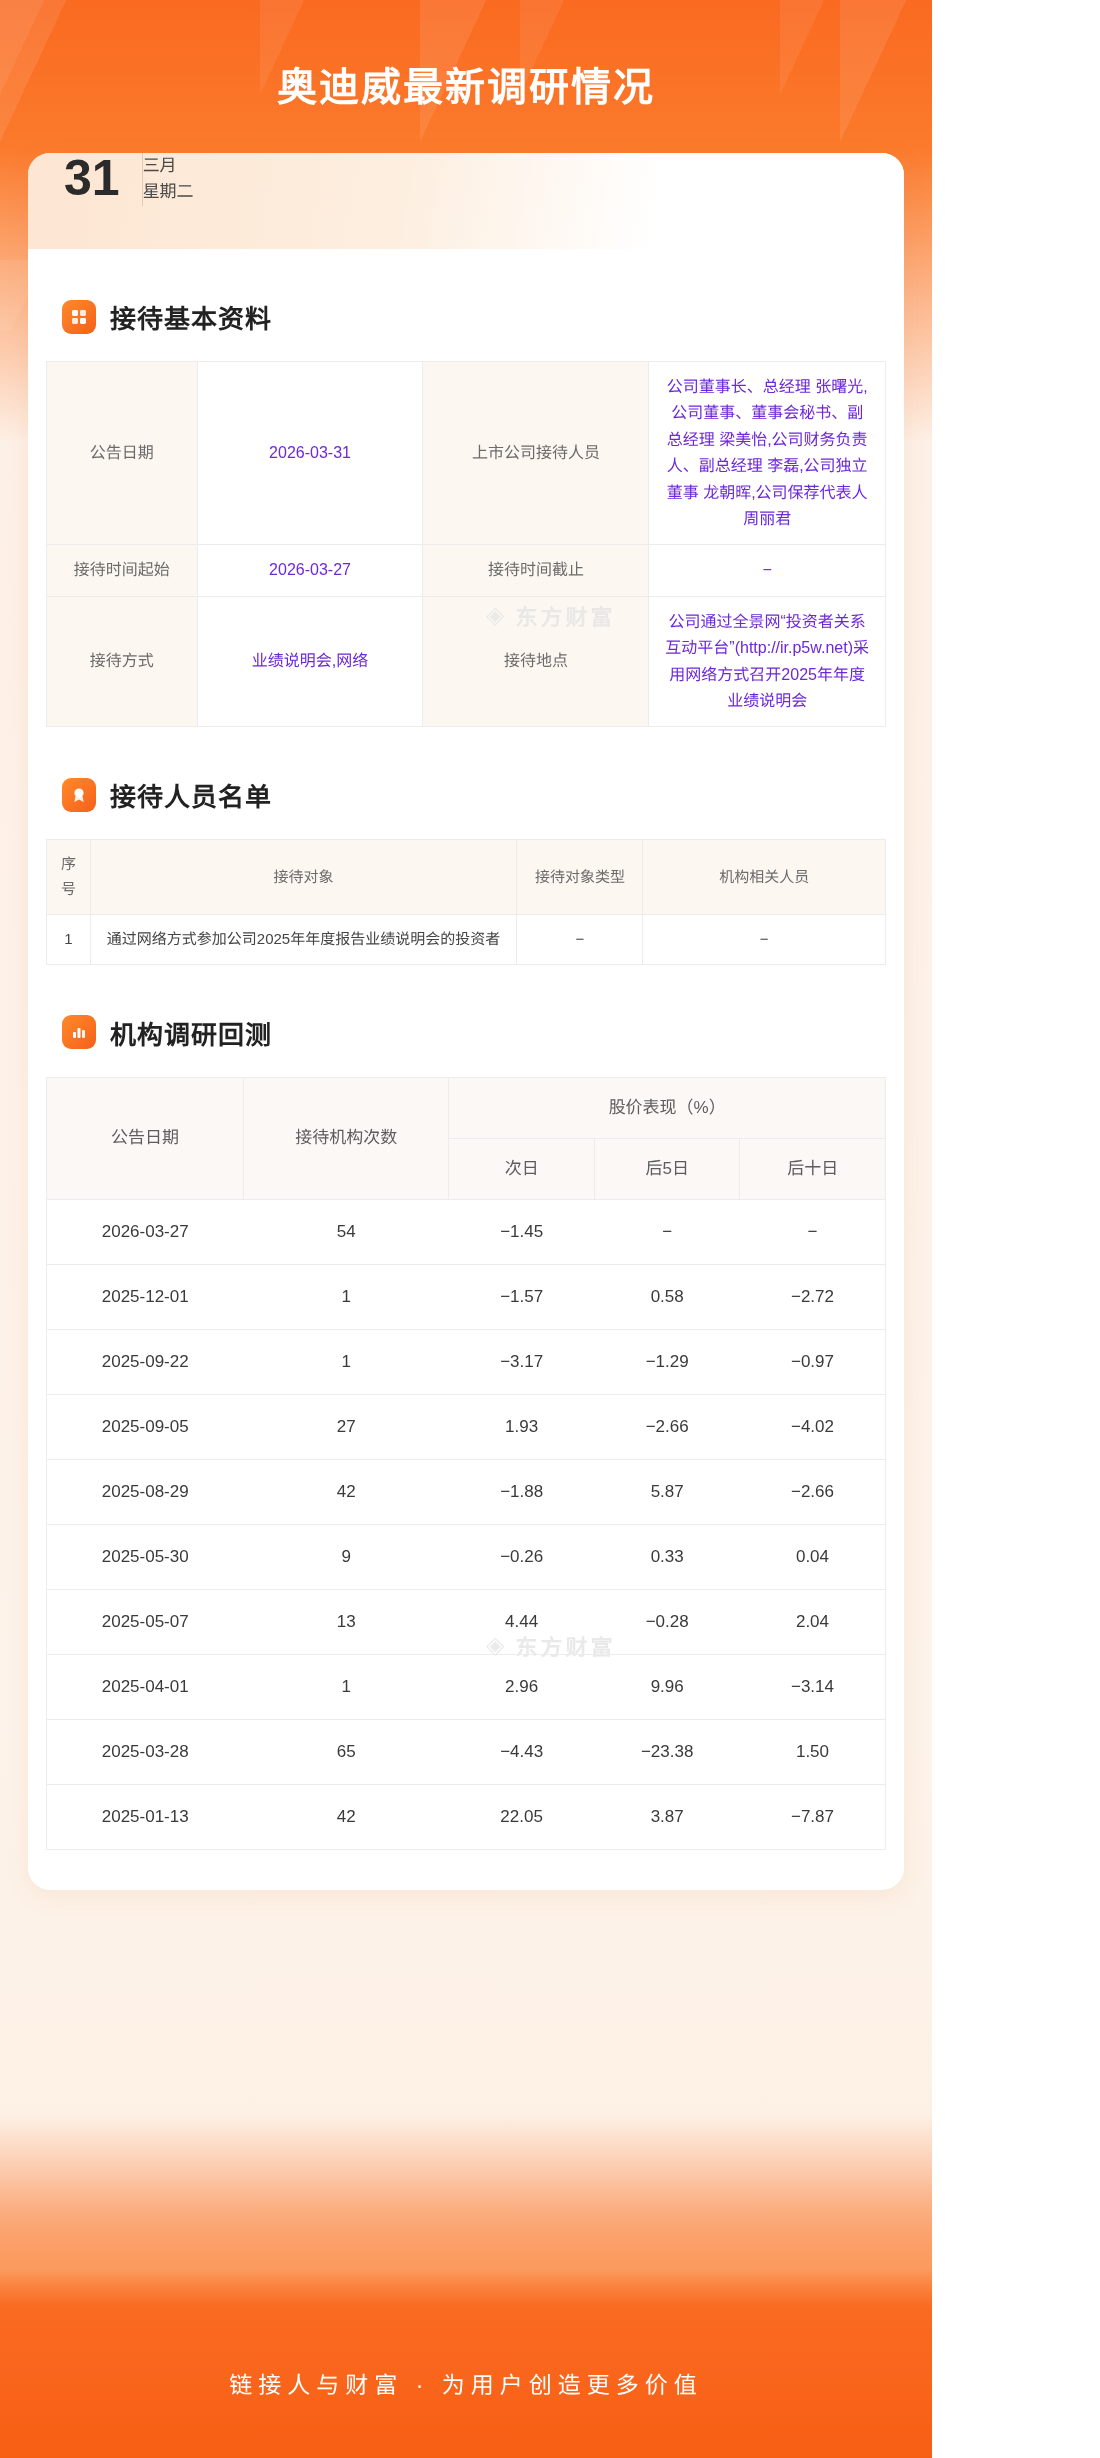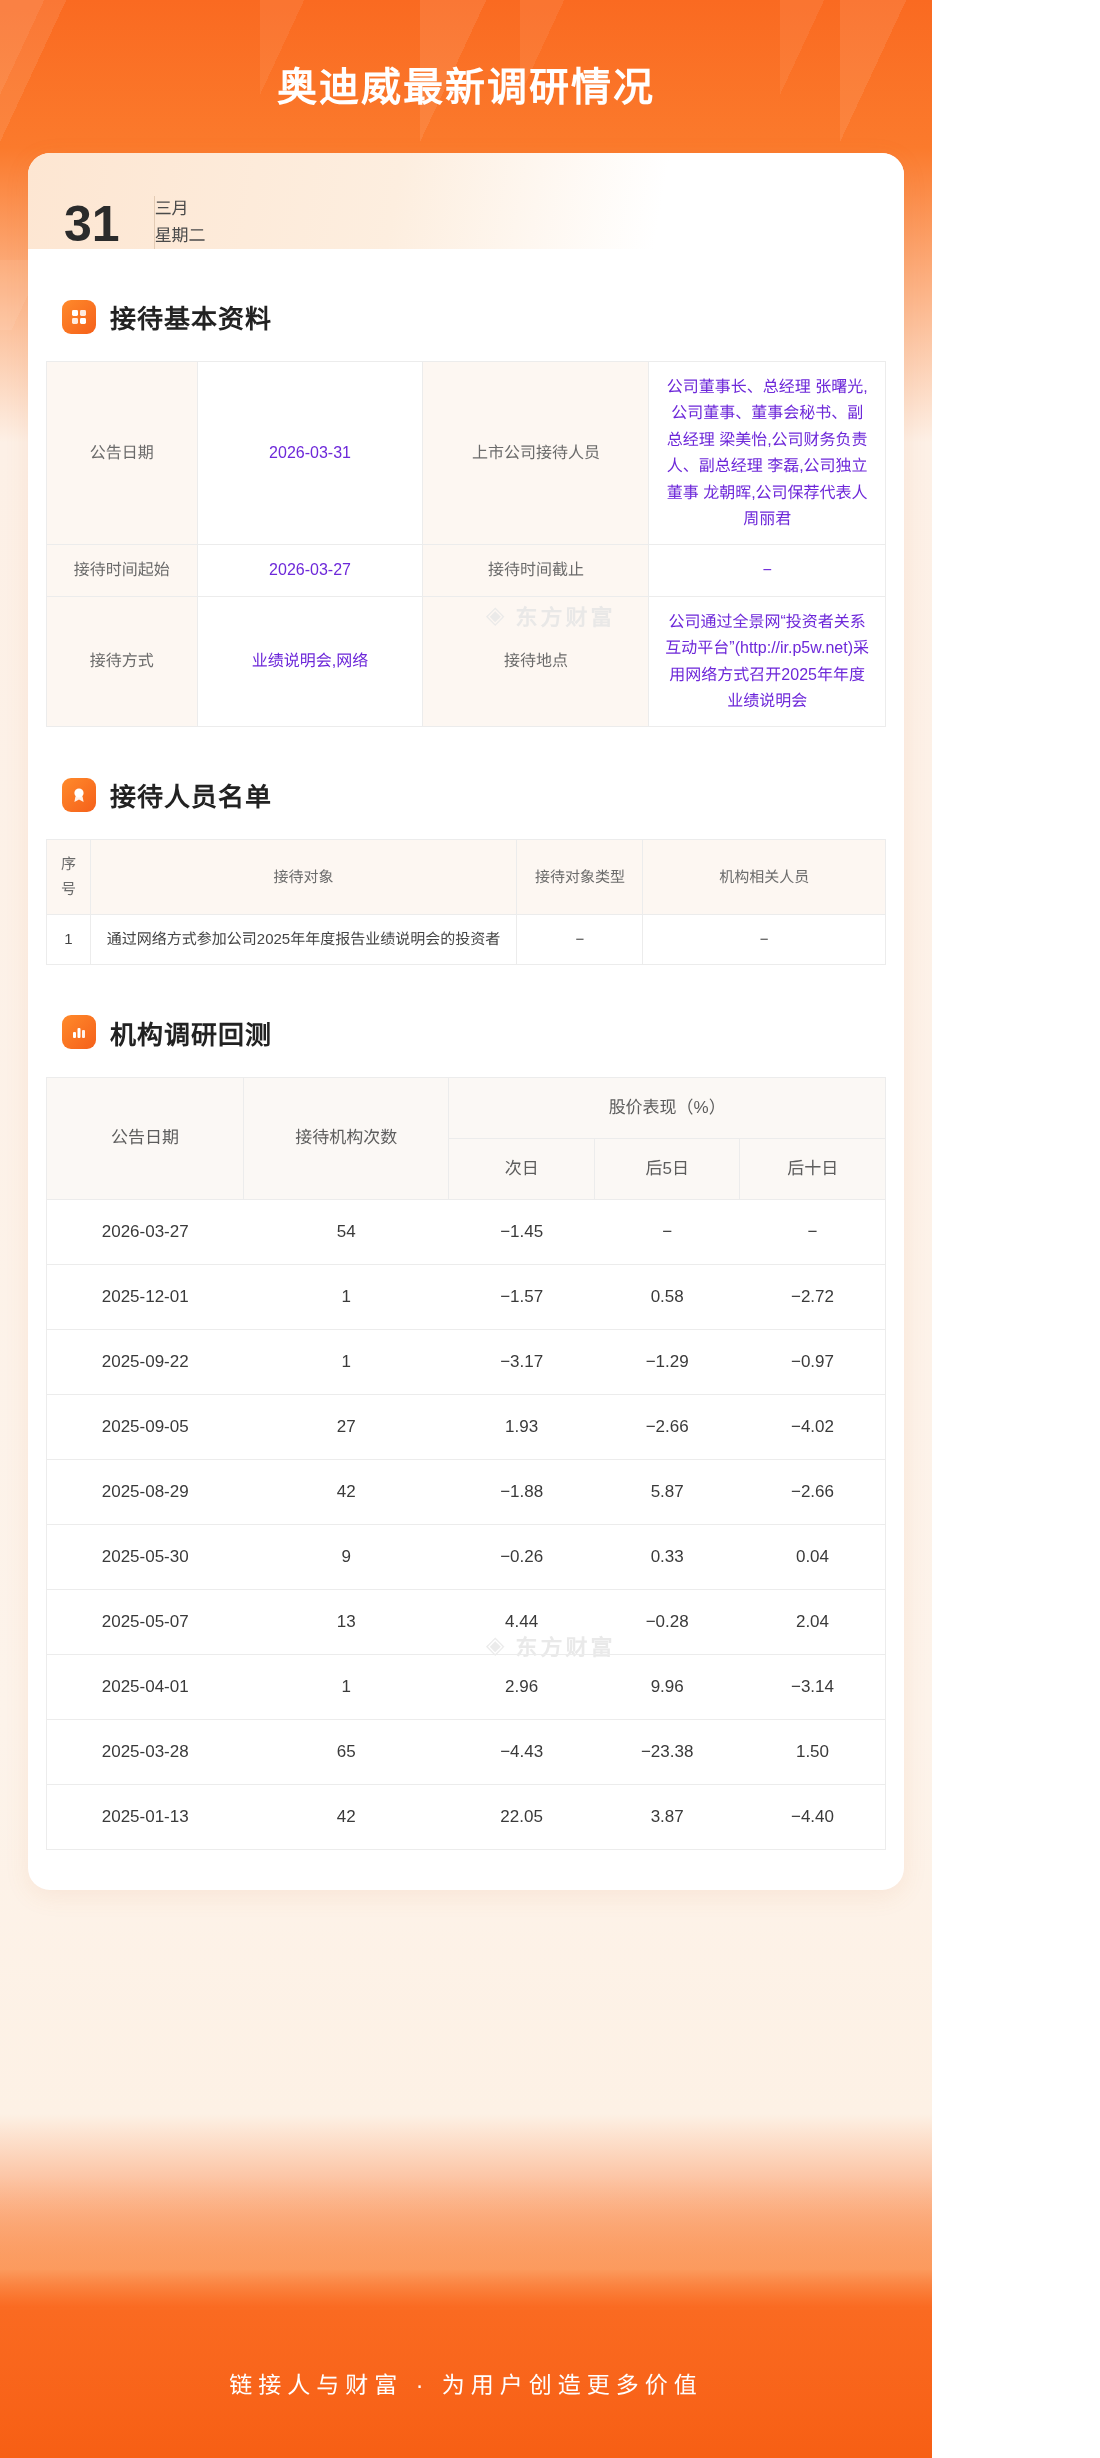--- a/index.html
+++ b/index.html
@@ -46,25 +46,24 @@
     background: #ffffff;
     border-radius: 22px;
     box-shadow: 0 6px 24px rgba(210,120,60,0.10);
     padding: 0 0 40px 0;
     overflow: hidden;
   }
   
   .date-banner {
     position: relative;
     display: flex;
-    align-items: flex-end;
+    align-items: flex-start;
     height: 96px;
     padding-left: 36px;
     background: linear-gradient(100deg, #fde6d2 0%, #fdeedf 42%, #ffffff 72%, #ffffff 100%);
-    gap: 12px;
   }
   .date-day {
     font-size: 50px;
     font-weight: bold;
     color: #2b2b2b;
     line-height: 1;
     padding-right: 22px;
   }
   .date-right {
     border-left: 1px solid #e3cbb4;
@@ -387,21 +386,21 @@
             <td>65</td>
             <td>−4.43</td>
             <td>−23.38</td>
             <td>1.50</td>
           </tr>
           <tr>
             <td>2025-01-13</td>
             <td>42</td>
             <td>22.05</td>
             <td>3.87</td>
-            <td>−4.40</td>
+            <td>−7.87</td>
           </tr>
         </tbody>
       </table>
     </div>
 
   </div>
 
   <div class="footer-glow"></div>
   <div class="footer">链接人与财富 · 为用户创造更多价值</div>
 </div>

